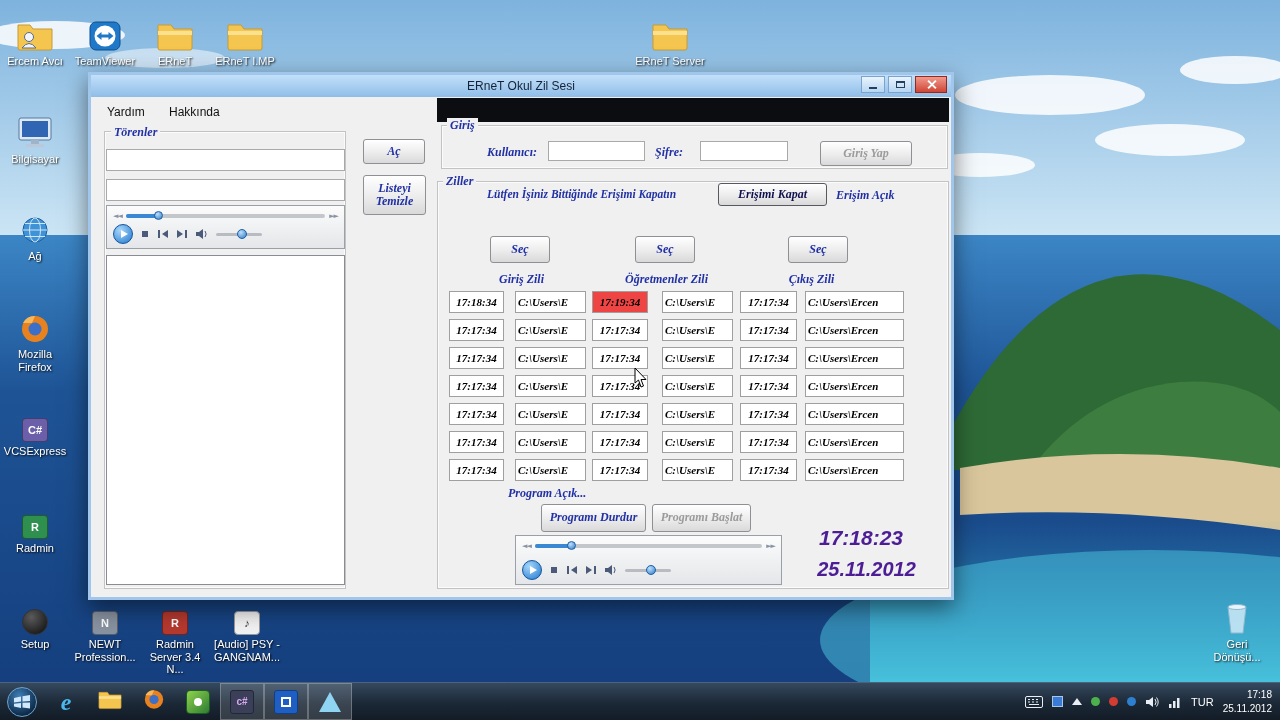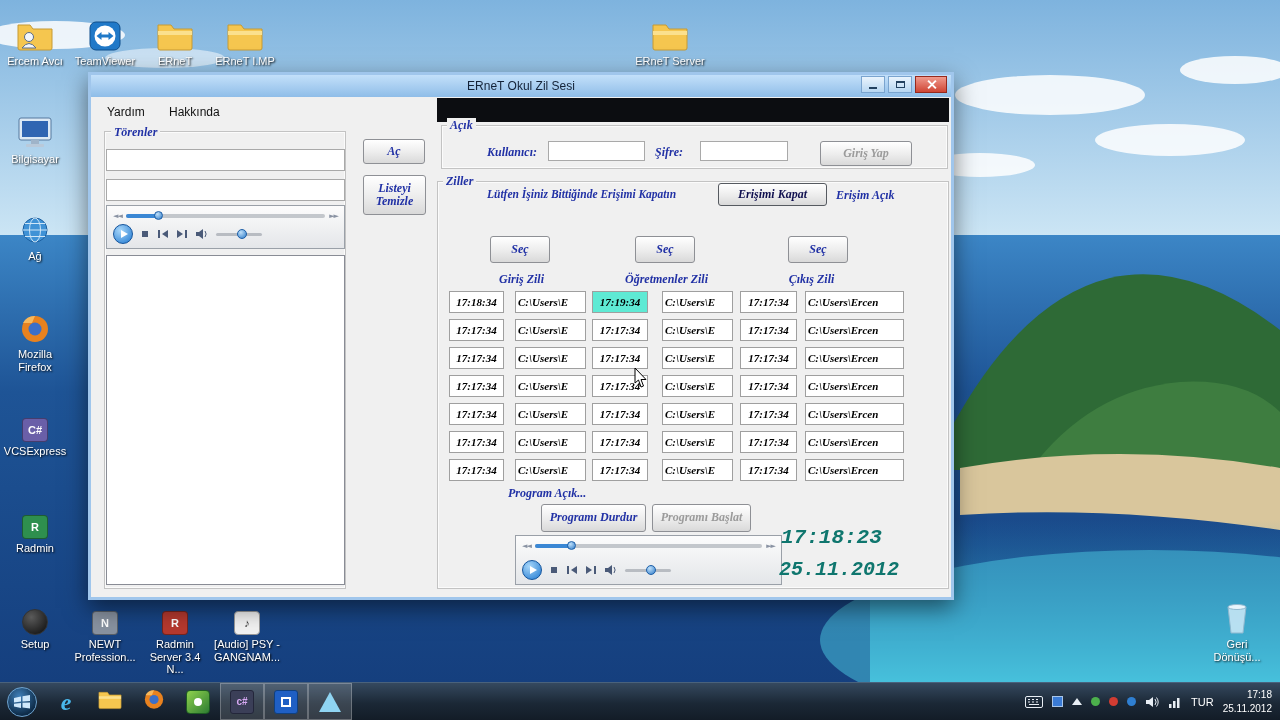--- a/index.html
+++ b/index.html
@@ -48,36 +48,36 @@
 
   .bellgrid { position: absolute; left: 358px; top: 194px; width: 452px; height: 192px; }
   .brow { position: absolute; left: 0; width: 100%; height: 22px; }
   .cell { position: absolute; top: 0; height: 22px; border: 1px solid #9f9f9f; background: #fff; font-family: "Liberation Serif", serif; font-weight: bold; font-style: italic; font-size: 11px; color: #000; padding: 0 2px; }
   .c1 { left: 0; width: 55px; text-align: center; }
   .c2 { left: 66px; width: 71px; }
   .c3 { left: 143px; width: 56px; text-align: center; }
   .c4 { left: 213px; width: 71px; }
   .c5 { left: 291px; width: 57px; text-align: center; }
   .c6 { left: 356px; width: 99px; }
-  .cell.sel { background: #5eead4; }
+  .cell.sel { background: #ef4444; }
 
   .player { position: absolute; border: 1px solid #9aa0a8; background: linear-gradient(#fcfcfc, #e4e6e9); padding: 4px 6px; display: flex; flex-direction: column; justify-content: space-between; }
   .seek { display: flex; align-items: center; gap: 4px; height: 12px; }
   .seek-cap { font-size: 7px; color: #8a93a3; letter-spacing: -1px; line-height: 1; font-family: "DejaVu Sans", sans-serif; }
   .seek-track { flex: 1; height: 4px; background: #c3c7cc; border-radius: 2px; position: relative; }
   .seek-fill { position: absolute; left: 0; top: 0; height: 4px; width: 16%; background: #3a87d4; border-radius: 2px; }
   .seek-knob { position: absolute; left: 14%; top: -3px; width: 9px; height: 9px; border-radius: 50%; background: radial-gradient(circle at 35% 30%, #bfe0fa, #2f7cc9); border: 1px solid #1d5fa8; }
   .controls { display: flex; align-items: center; gap: 7px; }
   .playbtn { width: 20px; height: 20px; border-radius: 50%; background: radial-gradient(circle at 35% 30%, #a8d7fa, #1f78d0); border: 1px solid #14549c; display: flex; align-items: center; justify-content: center; }
   .play-tri { width: 0; height: 0; border-left: 7px solid #fff; border-top: 4.5px solid transparent; border-bottom: 4.5px solid transparent; margin-left: 2px; }
   .cbtn { display: flex; align-items: center; justify-content: center; }
   .vol-track { width: 46px; height: 3px; background: #b8bcc2; border-radius: 2px; position: relative; }
   .vol-knob { position: absolute; left: 45%; top: -3.5px; width: 10px; height: 10px; border-radius: 50%; background: radial-gradient(circle at 35% 30%, #bfe0fa, #2f7cc9); border: 1px solid #1d5fa8; }
 
-  .bigclock { position: absolute; font-family: Liberation Mono, monospace; font-style: italic; font-weight: bold; color: #0f766e; }
+  .bigclock { position: absolute; font-family: Liberation Sans, sans-serif; font-style: italic; font-weight: bold; color: #4c1d95; text-align: center; }
 
   
   #taskbar { position: absolute; left: 0; top: 682px; width: 1280px; height: 38px; background: linear-gradient(#35495f, #1b2836 55%, #131c27); border-top: 1px solid #4a627c; display: flex; align-items: center; justify-content: space-between; z-index: 10; }
   .tb-left { display: flex; align-items: center; height: 100%; }
   .tb-slot { width: 44px; height: 100%; display: flex; align-items: center; justify-content: center; }
   .tb-slot.active { background: rgba(255,255,255,.14); box-shadow: inset 0 0 0 1px rgba(255,255,255,.25); }
   .startorb { width: 30px; height: 30px; border-radius: 50%; background: radial-gradient(circle at 40% 30%, #3f7fb8, #0e2c49 72%); border: 1px solid #6ea3cf; display: flex; align-items: center; justify-content: center; }
   .ie-e { font-family: "Liberation Serif", serif; font-style: italic; font-weight: bold; font-size: 24px; color: #49b8ec; line-height: 1; }
   .sq-green { width: 24px; height: 24px; border-radius: 4px; background: linear-gradient(135deg, #8fd24d, #2e7d32); border: 1px solid #1d5c22; display: flex; align-items: center; justify-content: center; }
   .sq-green i { width: 8px; height: 8px; background: #fff; border-radius: 50%; }
@@ -338,21 +338,21 @@
           </div>
       </div>
     </div>
 
     <div class="listbox" style="left:15px;top:158px;width:239px;height:330px"></div>
 
     <div class="wfbtn" style="left:272px;top:42px;width:62px;height:25px">Aç</div>
     <div class="wfbtn" style="left:272px;top:78px;width:63px;height:40px;padding:2px">Listeyi Temizle</div>
 
     <div class="groupbox" style="left:350px;top:28px;width:507px;height:44px"></div>
-    <span class="applabel" style="left:356px;top:21px">Açık</span>
+    <span class="applabel" style="left:356px;top:21px">Giriş</span>
     <span class="applabel nobg" style="left:393px;top:48px">Kullanıcı:</span>
     <input class="tb" style="left: 457px; top: 44px; width: 97px; height: 20px;" value="">
     <span class="applabel nobg" style="left:561px;top:48px">Şifre:</span>
     <input class="tb" style="left: 609px; top: 44px; width: 88px; height: 20px;" value="">
     <div class="wfbtn disabled" style="left:729px;top:44px;width:92px;height:25px">Giriş Yap</div>
 
     <div class="groupbox" style="left:346px;top:84px;width:512px;height:408px"></div>
     <span class="applabel" style="left:352px;top:77px">Ziller</span>
 
     <span class="applabel nobg" style="left:393px;top:91px;font-size:11.5px">Lütfen İşiniz Bittiğinde Erişimi Kapatın</span>

